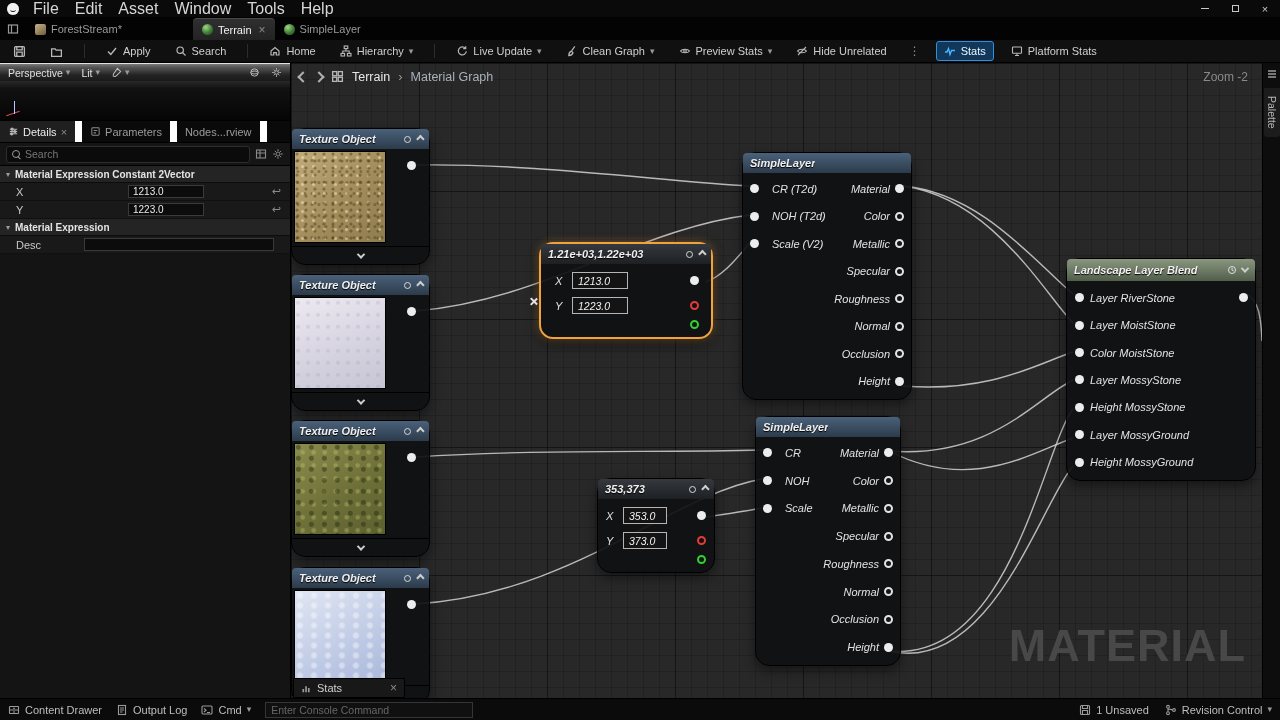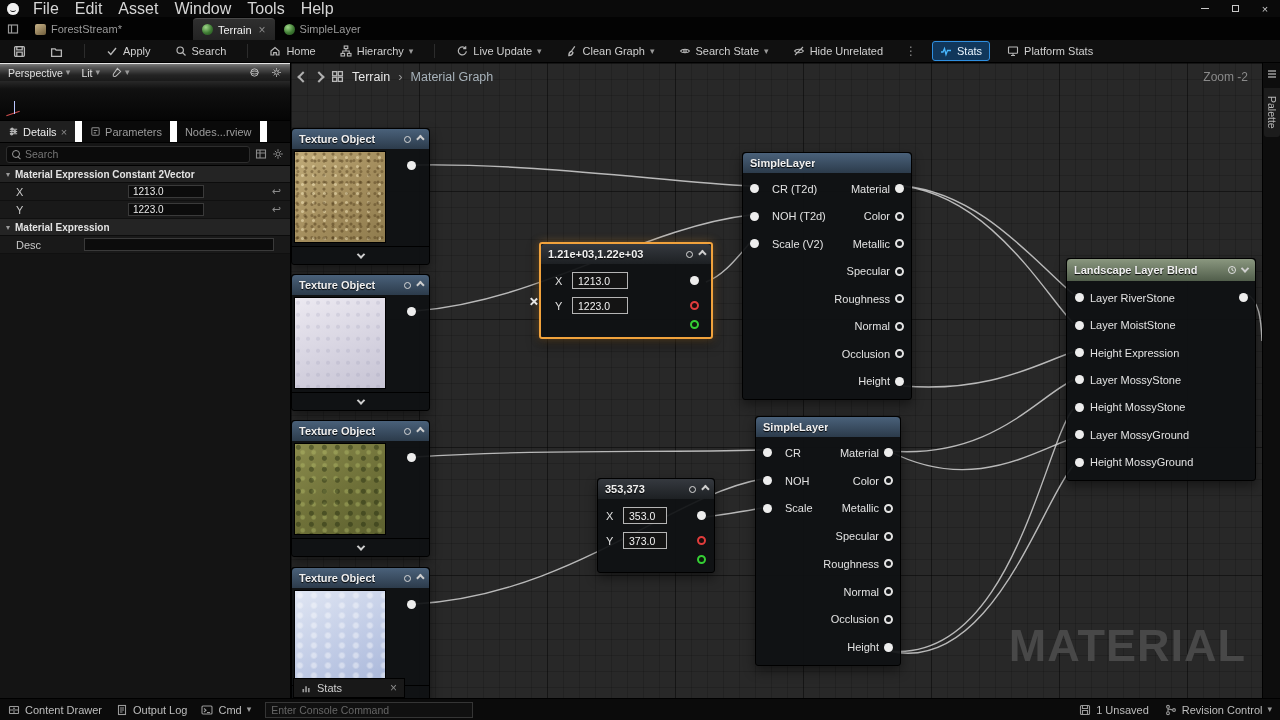--- a/index.html
+++ b/index.html
@@ -108,22 +108,22 @@
                color:#484848; z-index:0; }
   .cursor-x { position:absolute; left:238px; top:234px; width:9px; height:9px; z-index:6; }
   .cursor-x::before,.cursor-x::after { content:""; position:absolute; left:4px; top:0; width:1.5px; height:9px; background:#e5e5e5; }
   .cursor-x::before { transform:rotate(45deg); } .cursor-x::after { transform:rotate(-45deg); }
   .stats-dock { position:absolute; left:2px; bottom:0; width:112px; height:20px; background:#181818;
                 border:1px solid #000; display:flex; align-items:center; gap:5px; padding:0 7px; z-index:6;
                 font-size:11px; color:#cfcfcf; }
   .stats-dock .tab-close { margin-left:auto; }
 
   
-  .gnode { position:absolute; background:rgba(15,17,19,.93); border:1px solid #000; border-radius:3px;
-           box-shadow:0 5px 12px rgba(0,0,0,.45); z-index:2; }
+  .gnode { position:absolute; background:rgba(15,17,19,.93); border:1px solid #000; border-radius:14px;
+           box-shadow:0 5px 12px rgba(0,0,0,.45); z-index:2;font-style:italic; }
   .gnode.selected { border:2px solid #f1a23c; box-shadow:0 0 10px rgba(241,162,60,.35), 0 5px 12px rgba(0,0,0,.5); z-index:3; }
   .node-header { height:20px; display:flex; align-items:center; padding:0 7px; border-radius:4px 4px 0 0;
                  font-size:11px; font-weight:bold; color:#f0f0f0; text-shadow:0 1px 1px #000; gap:5px; }
   .header-blue { background:linear-gradient(#4a617a,#2c3b4b); }
   .header-green { background:linear-gradient(#8a977f,#515e4b); }
   .header-dark { background:linear-gradient(#35393f,#1d2023); }
   .nh-title { white-space:nowrap; overflow:hidden; text-overflow:ellipsis; }
   .nh-icons { margin-left:auto; display:flex; align-items:center; gap:5px; }
   .ring { width:7px; height:7px; border:1.5px solid #d8d8d8; border-radius:50%; display:inline-block; }
   .chevron { width:6px; height:6px; border-left:2px solid #cfcfcf; border-bottom:2px solid #cfcfcf; display:inline-block; }
@@ -296,21 +296,21 @@
           <path d="M2.8 10.6 c0-2.4 1.3-4 2.6-4.5 l1.6 1.6 c-.5 1.5-2.1 2.9-4.2 2.9z"></path>
         </svg>
       <span>Clean Graph</span>
       <span class="caret">▾</span>
     </span>
     <span class="tool-btn">
       <svg class="ic" width="12" height="12" viewBox="0 0 12 12" stroke="#b8b8b8" fill="none" stroke-width="1.1">
           <path d="M1.5 6 C3 3.6 9 3.6 10.5 6 C9 8.4 3 8.4 1.5 6 Z"></path>
           <circle cx="6" cy="6" r="1.3"></circle>
         </svg>
-      <span>Search State</span>
+      <span>Preview Stats</span>
       <span class="caret">▾</span>
     </span>
     <span class="tool-btn">
       <svg class="ic" width="12" height="12" viewBox="0 0 12 12" stroke="#b8b8b8" fill="none" stroke-width="1.1">
           <path d="M1.5 6 C3 3.6 9 3.6 10.5 6 C9 8.4 3 8.4 1.5 6 Z"></path>
           <path d="M2 10 L10 2"></path>
         </svg>
       <span>Hide Unrelated</span>
     </span>
     <span class="dots">⋮</span>
@@ -735,21 +735,21 @@
             <span class="pin f"></span>
             <span class="pin-label">Layer RiverStone</span>
             <span class="pin f bl-out"></span>
           </div>
           <div class="bl-row">
             <span class="pin f"></span>
             <span class="pin-label">Layer MoistStone</span>
           </div>
           <div class="bl-row">
             <span class="pin f"></span>
-            <span class="pin-label">Height Expression</span>
+            <span class="pin-label">Color MoistStone</span>
           </div>
           <div class="bl-row">
             <span class="pin f"></span>
             <span class="pin-label">Layer MossyStone</span>
           </div>
           <div class="bl-row">
             <span class="pin f"></span>
             <span class="pin-label">Height MossyStone</span>
           </div>
           <div class="bl-row">

